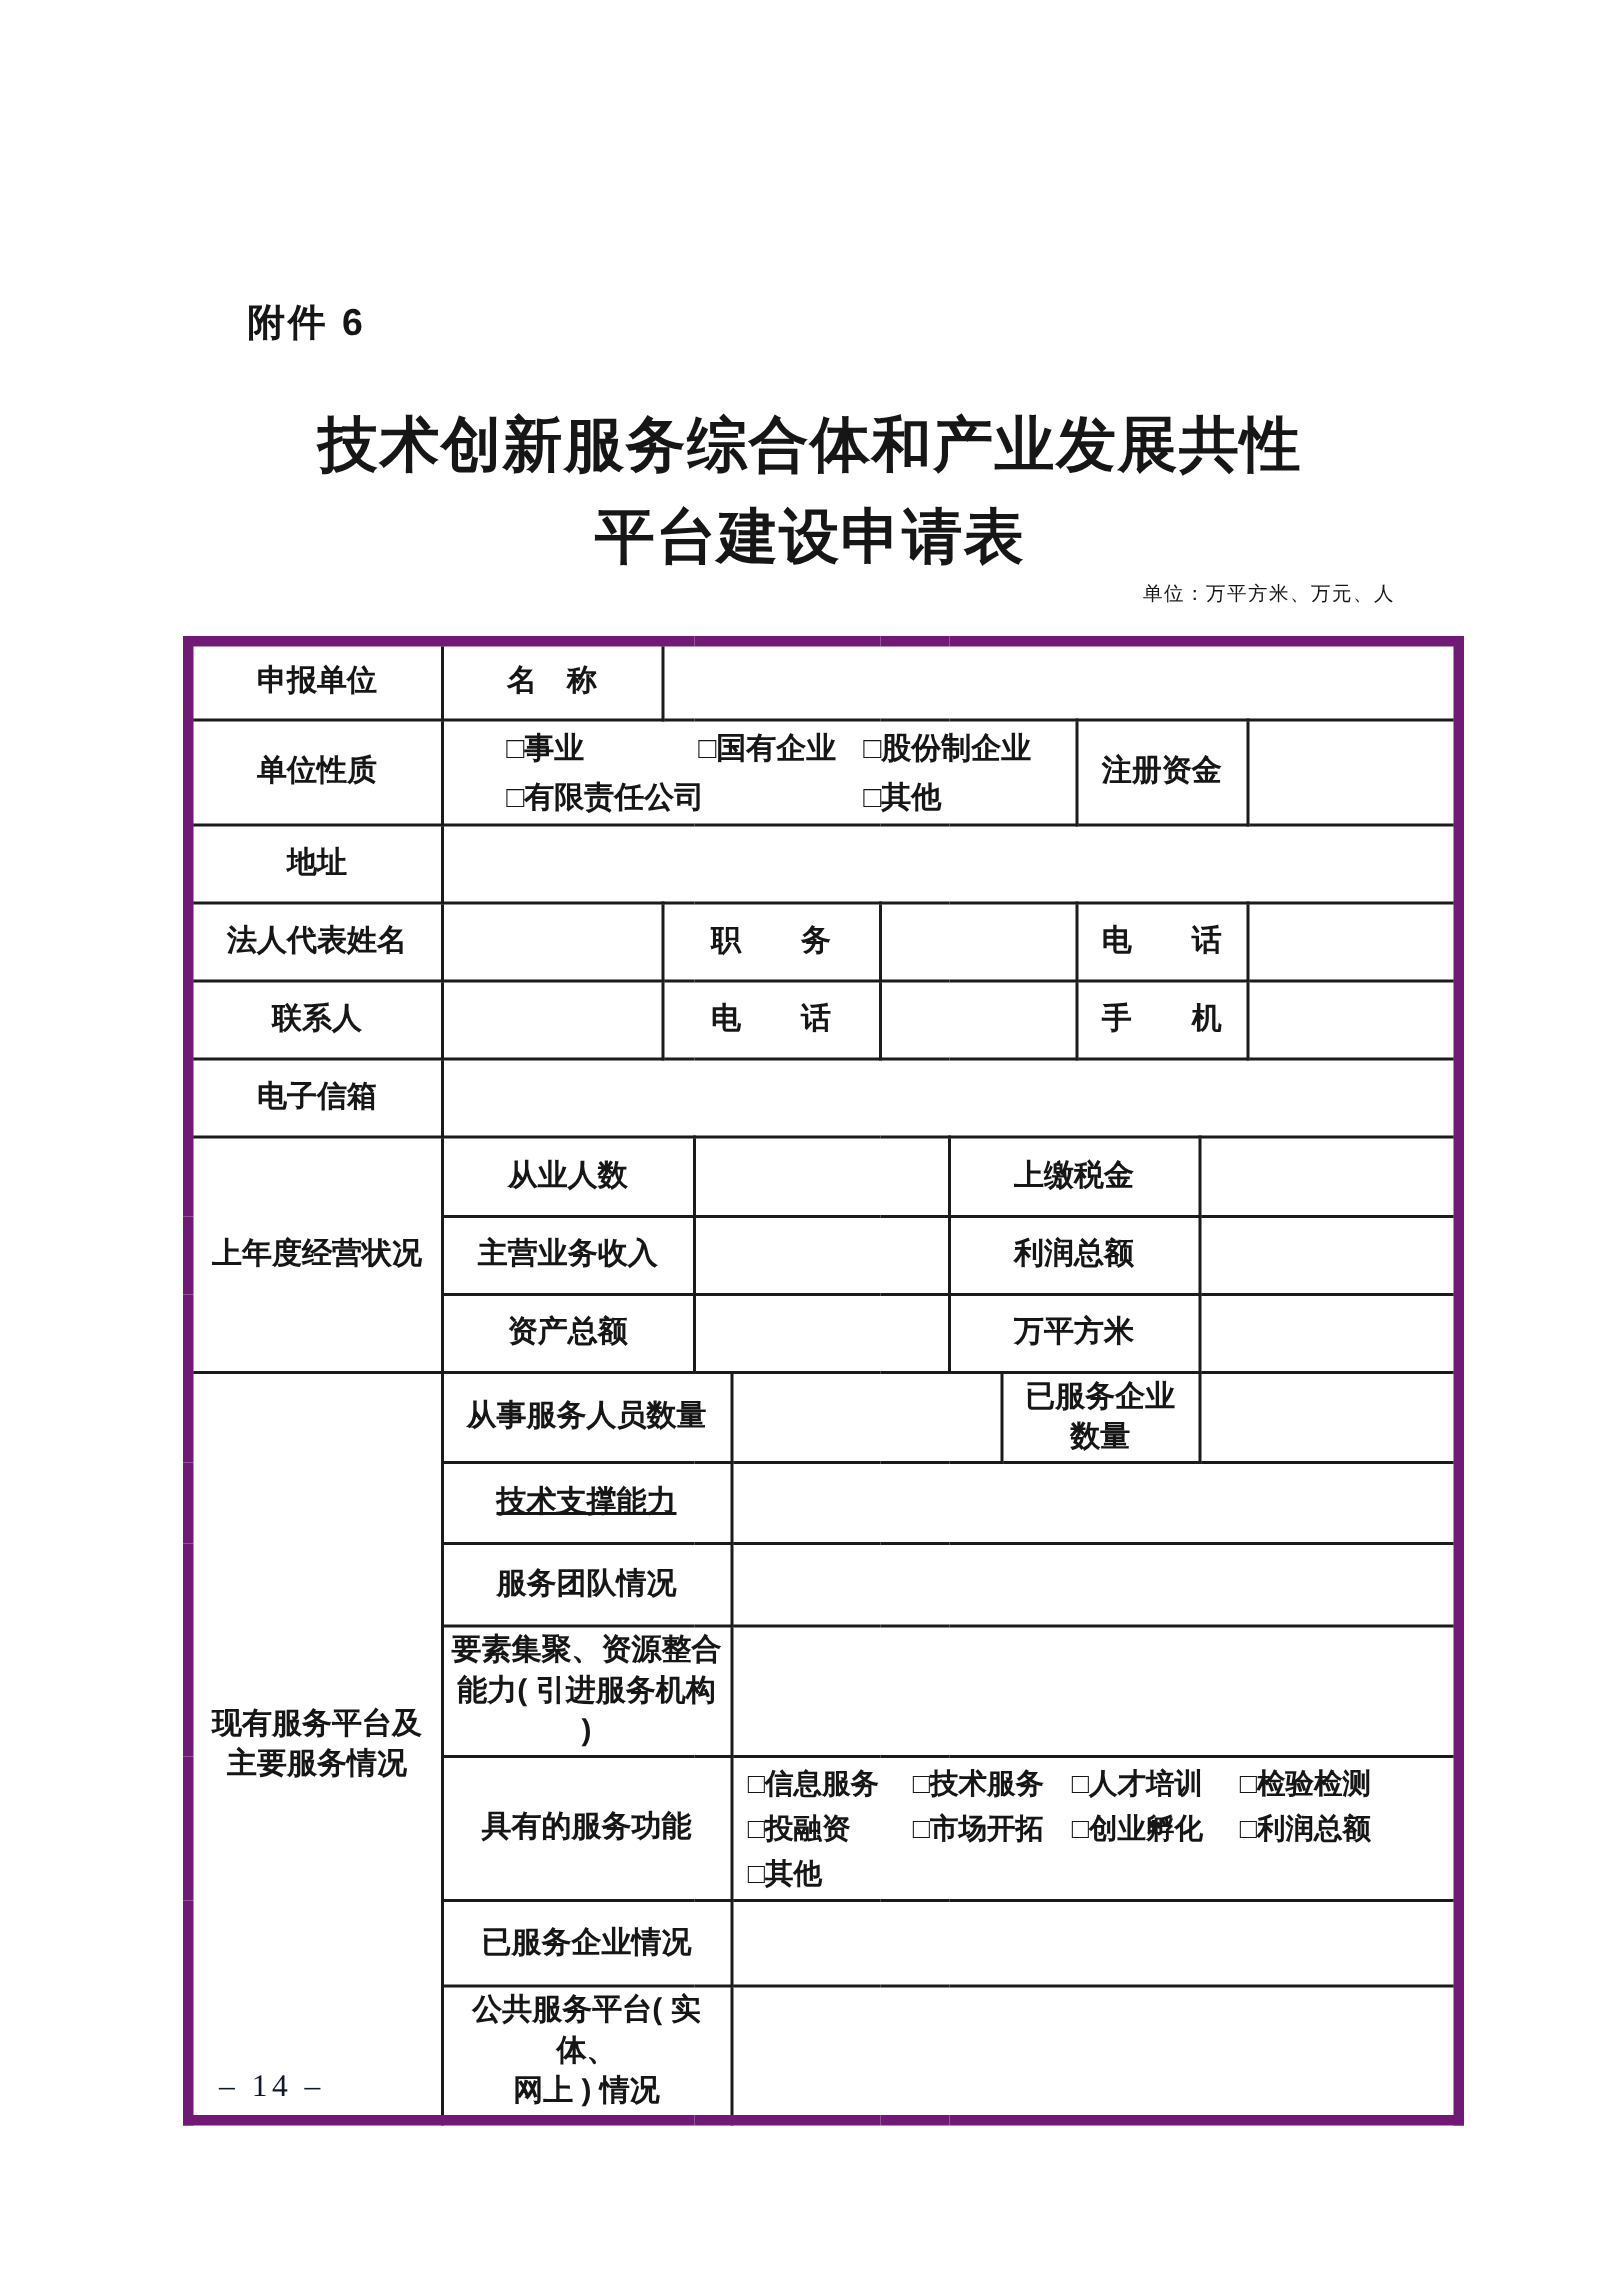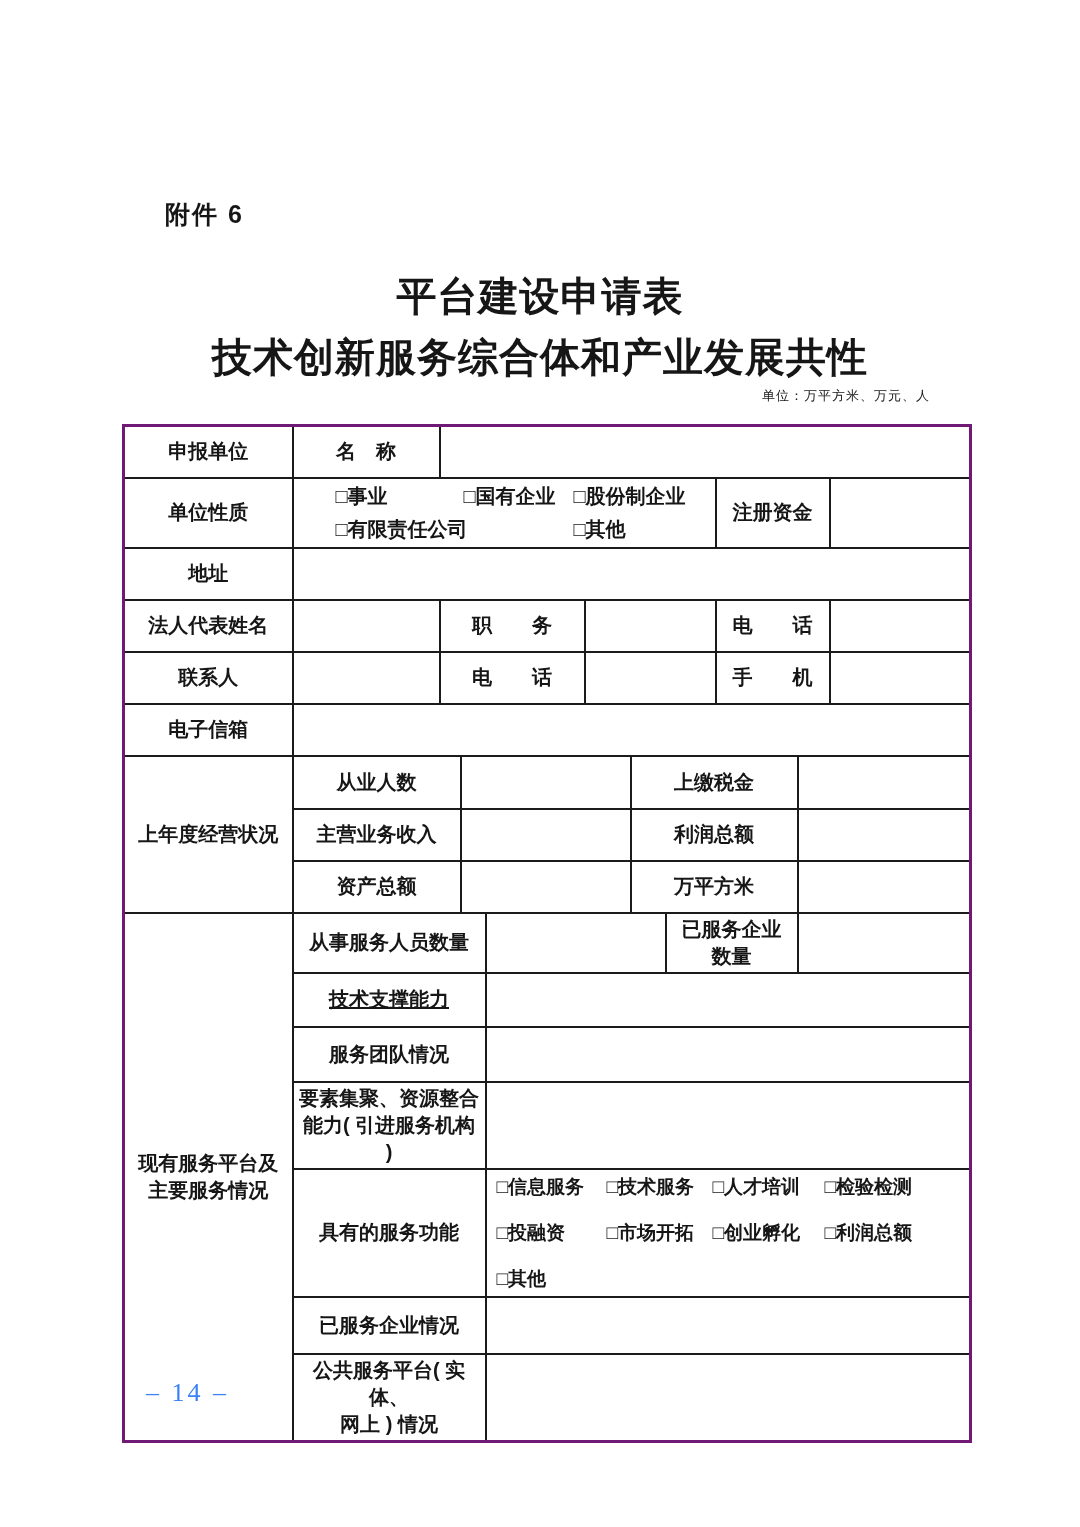--- a/index.html
+++ b/index.html
@@ -21,21 +21,21 @@
     letter-spacing: 1px;
   }
   .unit-note {
     position: absolute; right: 150px; top: 387px;
     font-size: 13px; font-weight: 400; letter-spacing: 1px;
   }
   table.form {
     position: absolute; left: 122px; top: 424px;
     width: 847px; table-layout: fixed;
     border-collapse: collapse;
-    border: 3px solid #701a75;
+    border: 7px solid #701a75;
   }
   table.form td {
     border: 2px solid #1b1b1b;
     vertical-align: middle;
     overflow: hidden;
   }
   td.lbl {
     text-align: center;
     font-weight: 700; font-size: 20px;
     white-space: pre-line;
@@ -46,21 +46,21 @@
   .nature-grid {
     display: grid;
     grid-template-columns: 128px 110px auto;
     row-gap: 6px;
     font-weight: 700; font-size: 20px; margin-left: 32px;
   }
   .nature-grid .span2 { grid-column: 1 / 3; }
   .fn-grid {
     display: grid;
     grid-template-columns: 110px 106px 112px auto;
-    row-gap: 20px;
+    row-gap: 4px;
     font-weight: 700; font-size: 19px;
   }
   .fn-grid .full { grid-column: 1 / -1; }
   tr.r1  { height: 52px; }
   tr.r2  { height: 57px; }
   tr.r3  { height: 52px; }
   tr.r4  { height: 52px; }
   tr.r5  { height: 52px; }
   tr.r6  { height: 52px; }
   tr.r7  { height: 53px; }
@@ -69,31 +69,31 @@
   tr.r10 { height: 55px; }
   tr.r11 { height: 54px; text-decoration: underline; }
   tr.r12 { height: 55px; }
   tr.r13 { height: 57px; }
   tr.r14 { height: 83px; }
   tr.r15 { height: 57px; }
   tr.r16 { height: 54px; }
   .page-number {
     position: absolute; left: 146px; top: 1378px;
     font-family: "Liberation Serif", serif;
-    font-size: 26px; color: #3b82f6; letter-spacing: 3px;
+    font-size: 21px; color: #0f172a; letter-spacing: 3px;
   }
 </style>
 </head>
 <body>
 
 <div class="attachment">附件 6</div>
 
 <div class="title">
+  <div>技术创新服务综合体和产业发展共性</div>
   <div>平台建设申请表</div>
-  <div>技术创新服务综合体和产业发展共性</div>
 </div>
 
 <div class="unit-note">单位：万平方米、万元、人</div>
 
 <table class="form">
   <colgroup>
     <col style="width:169px">
       <col style="width:147px">
       <col style="width:21px">
     <col style="width:25px">

